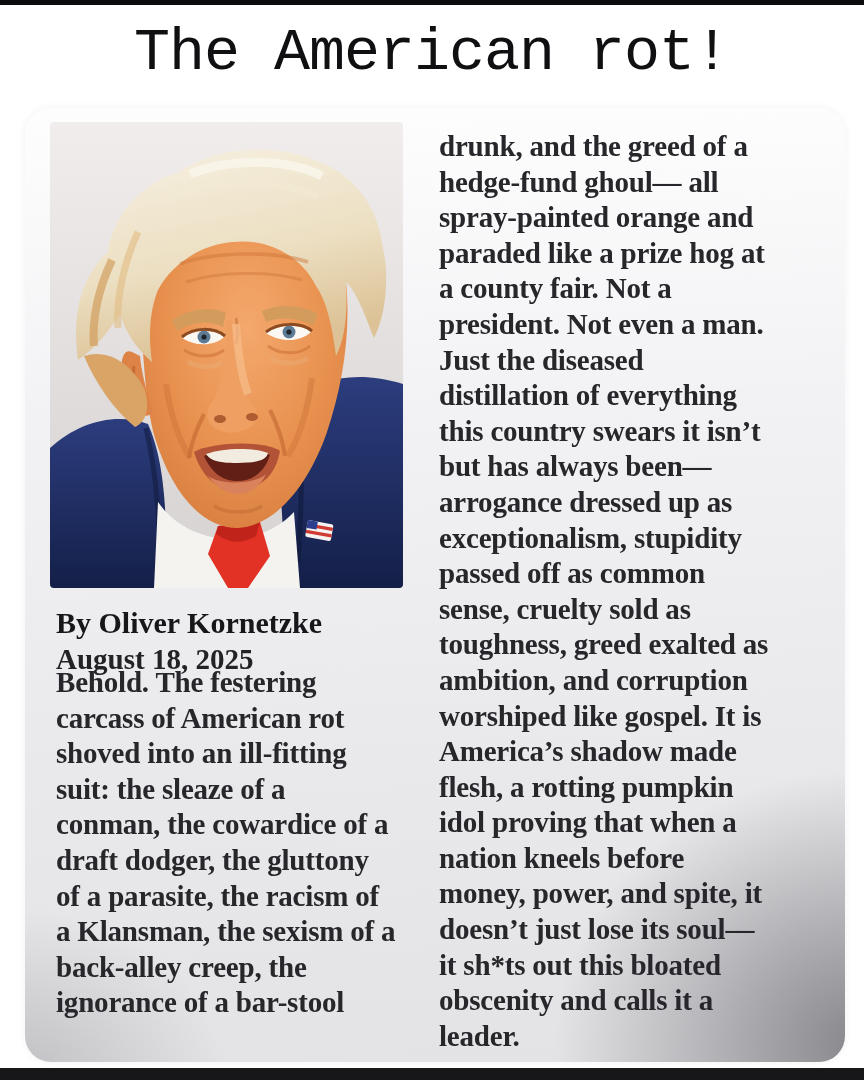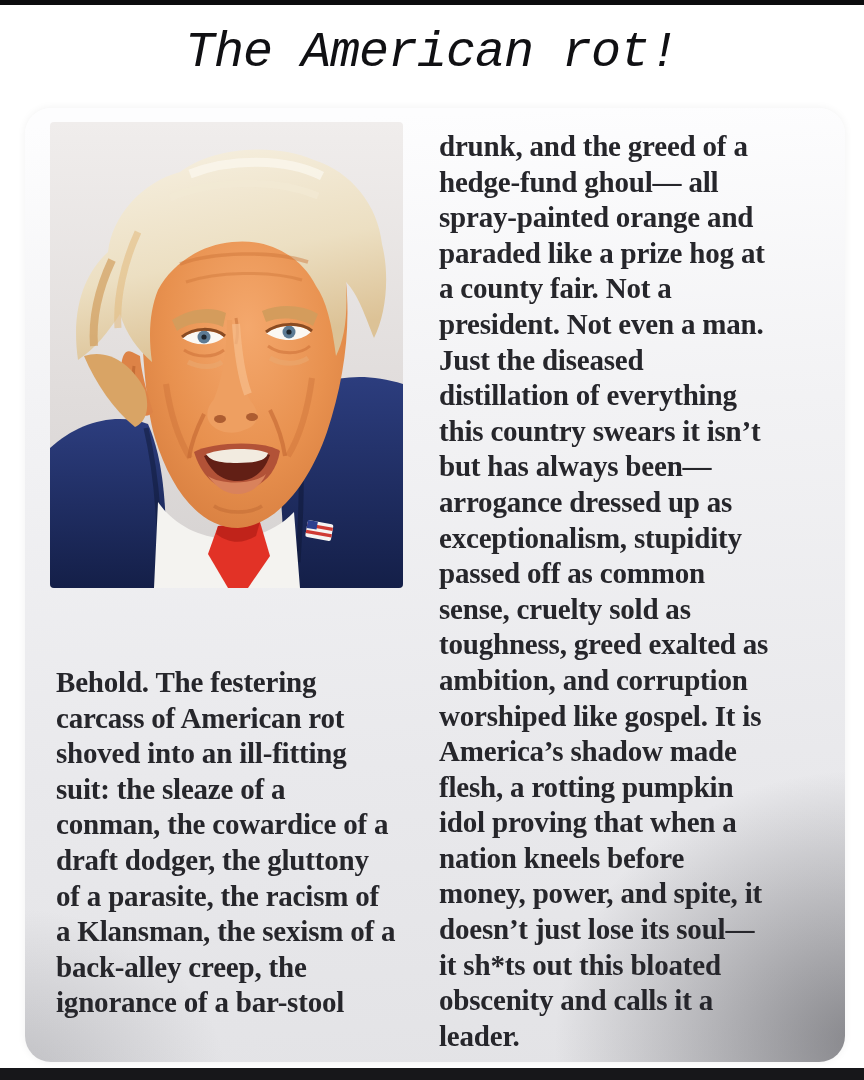--- a/index.html
+++ b/index.html
@@ -11,22 +11,21 @@
   .top-bar{
     position:absolute;left:0;top:0;width:864px;height:5px;background:#0c0c0e;
   }
   .bottom-bar{
     position:absolute;left:0;top:1068px;width:864px;height:12px;background:#17171a;
   }
   .headline{
     position:absolute;left:0;top:4px;width:863px;height:100px;
     text-align:center;
     font-family:"Liberation Mono", monospace;
-    font-style:italic;
-    font-size:50px;
+    font-size:60px;
     line-height:98px;
     letter-spacing:-1px;
     color:#101013;
     white-space:nowrap;
   }
   .card{
     position:absolute;left:25px;top:108px;width:820px;height:954px;
     border-radius:26px;
     background:
       radial-gradient(55% 42% at 102% 98%, rgba(58,58,64,0.55), rgba(58,58,64,0) 68%),
@@ -163,20 +162,24 @@
 
       <g transform="translate(258,398) rotate(10)">
         <rect x="0" y="0" width="26" height="17" rx="2" fill="#f5f4f2"></rect>
         <rect x="0" y="3.4" width="26" height="3.2" fill="#cf3a33"></rect>
         <rect x="0" y="10" width="26" height="3.2" fill="#cf3a33"></rect>
         <rect x="0" y="0" width="10" height="8" fill="#2c3f8f"></rect>
       </g>
     </svg>
   </div>
 
+  <div class="byline-block">
+    <div class="byline">By Oliver Kornetzke</div>
+    <div class="date">August 18, 2025</div>
+  </div>
 
   <div class="coltext col-left">Behold. The festering
 carcass of American rot
 shoved into an ill-fitting
 suit: the sleaze of a
 conman, the cowardice of a
 draft dodger, the gluttony
 of a parasite, the racism of
 a Klansman, the sexism of a
 back-alley creep, the

